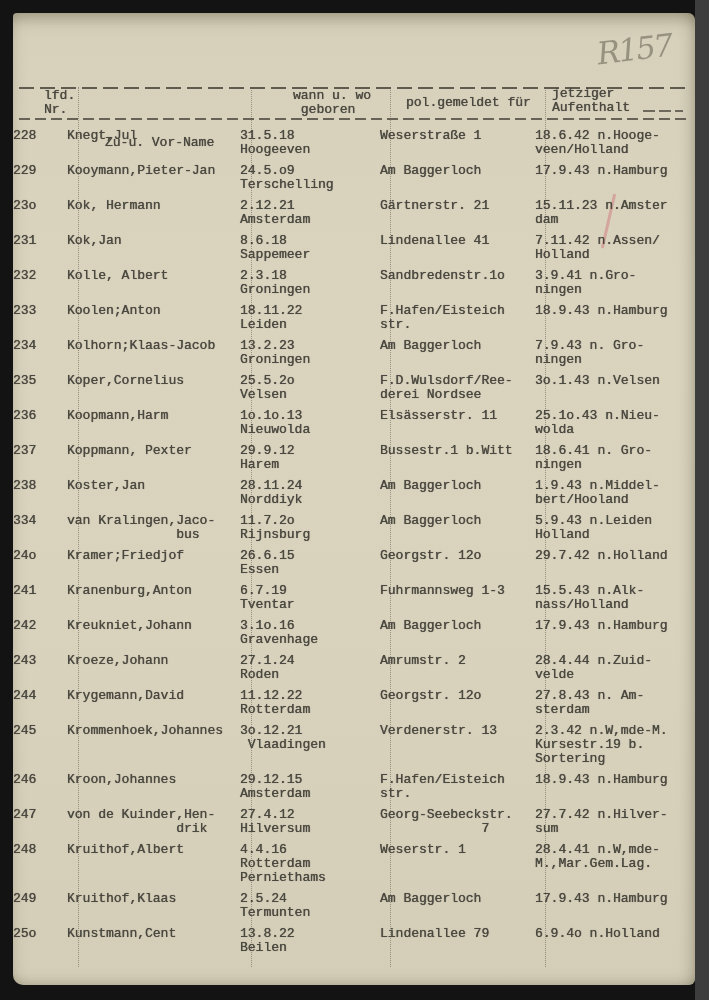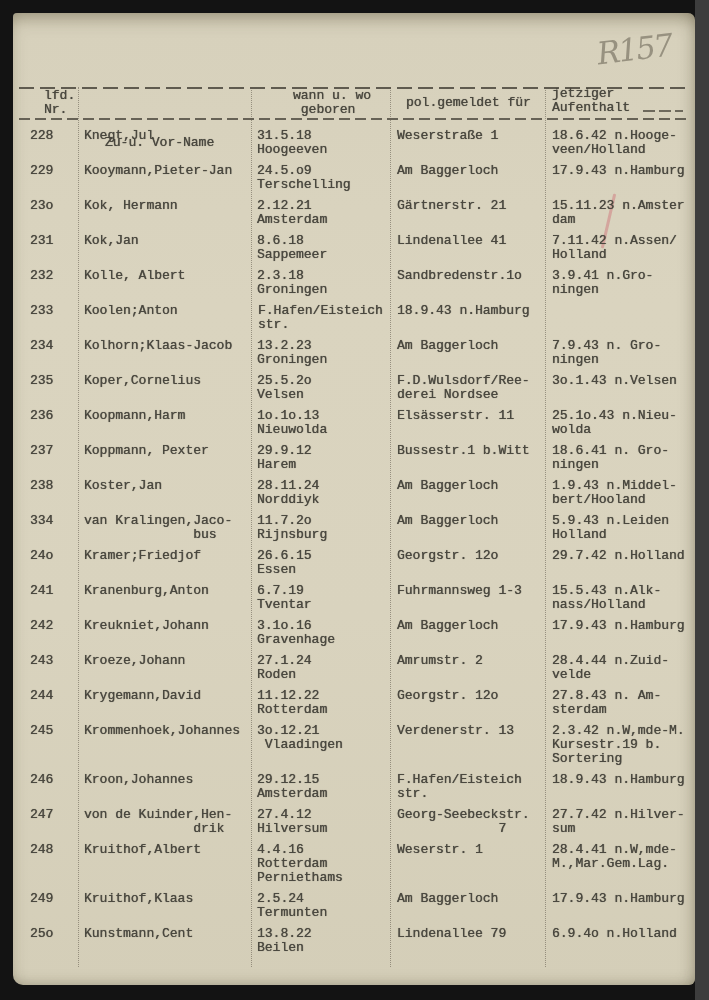--- a/index.html
+++ b/index.html
@@ -46,21 +46,21 @@
   .thead{position:absolute;left:0;top:0;width:100%;}
   .hcell{position:absolute;}
   .hcol-nr{left:31px;top:76px;}
   .hcol-name{left:92px;top:83px;margin-top:40px;}
   .hcol-born{left:250px;top:76px;margin-left:30px;}
   .hcol-registered{left:393px;top:83px;}
   .hcol-residence{left:539px;top:74px;}
   
   .tbody{position:absolute;left:0;top:116px;width:682px;}
   .trow{display:grid;grid-template-columns:48px 173px 139px 155px auto;
-    margin-left:17px;margin-bottom:7px;align-items:start;font-family:Liberation Mono, monospace;}
+    margin-bottom:7px;align-items:start;font-family:Liberation Mono, monospace;}
   .cell{overflow:visible;}
   .c-name{padding-left:6px;}
   .c-born{padding-left:6px;}
   .c-reg{padding-left:7px;}
   .c-res{padding-left:7px;}
 </style>
 </head>
 <body>
 
 <div class="canvas">
@@ -196,20 +196,24 @@
             <div class="line">ningen</div>
           </div>
         </div>
         <div class="trow">
           <div class="cell c-nr">
             <div class="line">233</div>
           </div>
           <div class="cell c-name">
             <div class="line">Koolen;Anton</div>
           </div>
+          <div class="cell c-born">
+            <div class="line">18.11.22</div>
+            <div class="line">Leiden</div>
+          </div>
           <div class="cell c-reg">
             <div class="line">F.Hafen/Eisteich</div>
             <div class="line">str.</div>
           </div>
           <div class="cell c-res">
             <div class="line">18.9.43 n.Hamburg</div>
           </div>
         </div>
         <div class="trow">
           <div class="cell c-nr">

